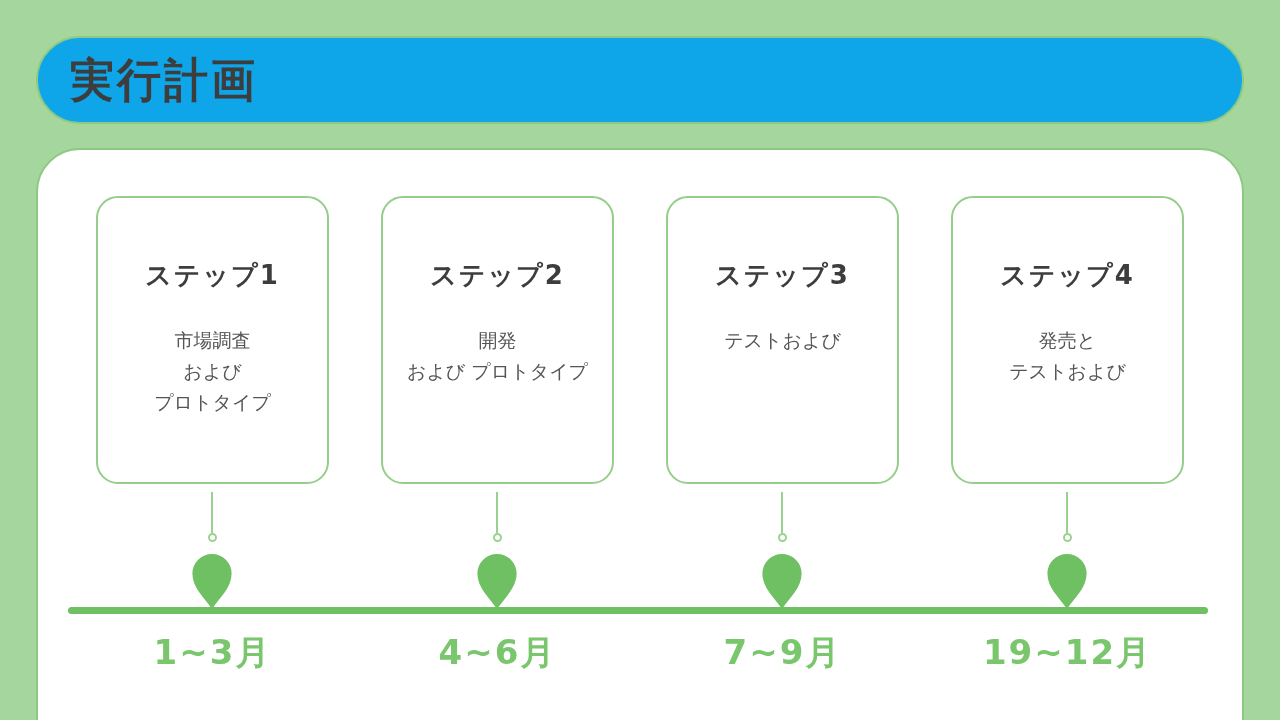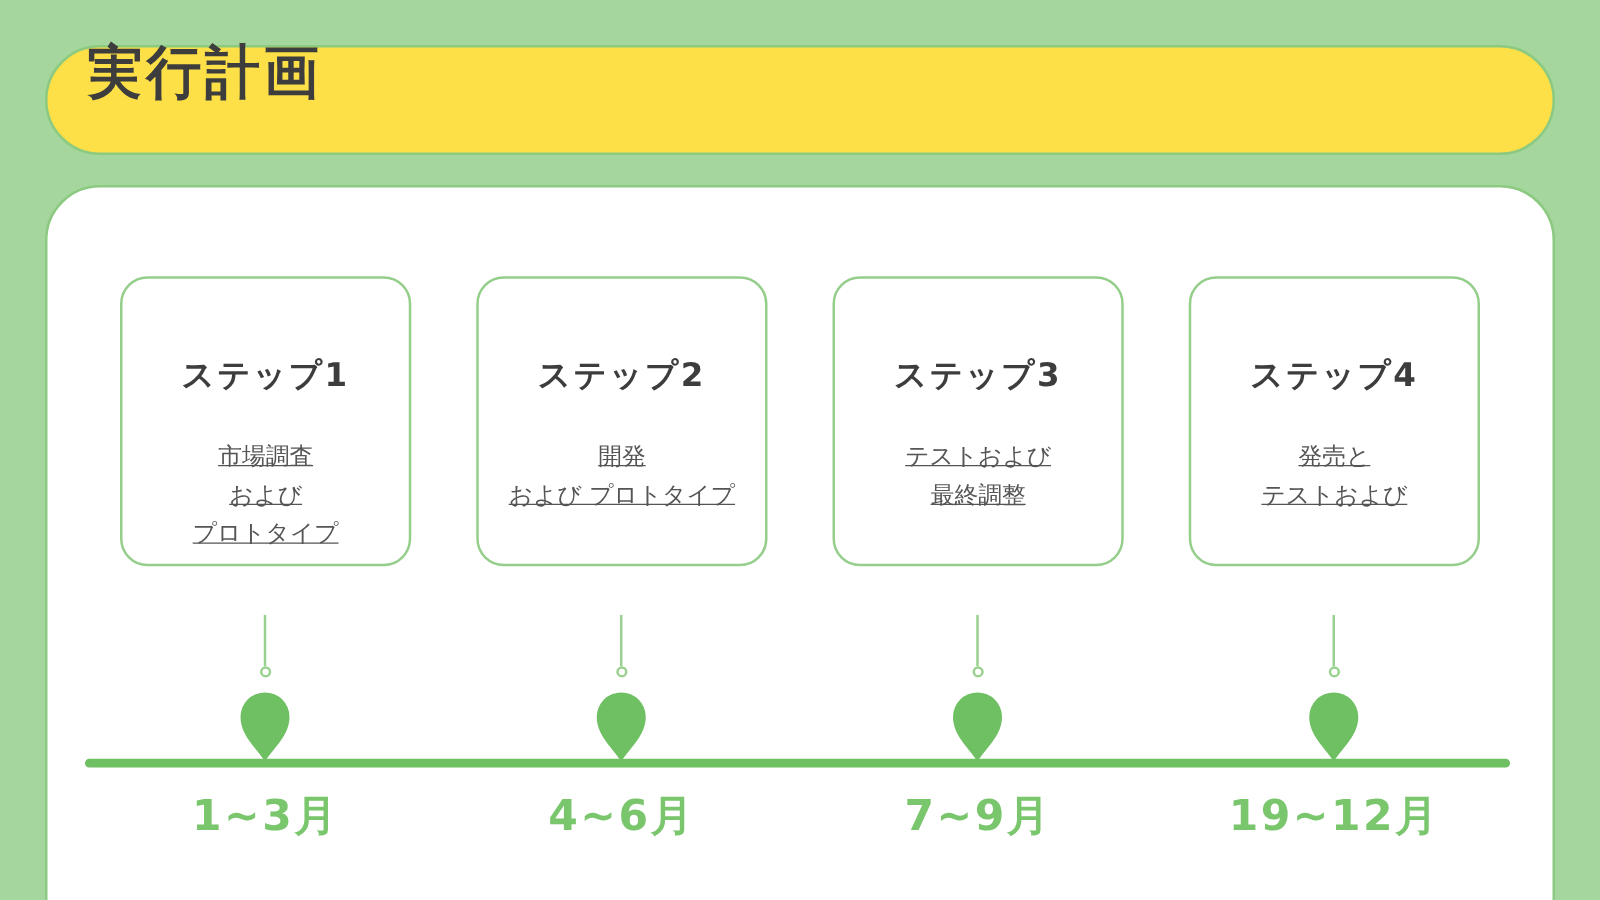--- a/index.html
+++ b/index.html
@@ -14,24 +14,25 @@
     background: #a5d69d;
     font-family: "DejaVu Sans", "Liberation Sans", sans-serif;
   }
   .header-bar {
     position: absolute;
     left: 36px;
     top: 36px;
     width: 1208px;
     height: 88px;
     box-sizing: border-box;
-    background: #fde047;
+    background: #0ea5e9;
     border: 2px solid #8cc981;
     border-radius: 44px;
     display: flex;
+    align-items: center;
     padding-left: 32px;
   }
   .slide-title {
     font-size: 44px;
     font-weight: 900;
     color: #3d3d3d;
     letter-spacing: 3px;
     line-height: 1;
     transform: scaleY(1.05);
   }
@@ -41,42 +42,41 @@
     top: 148px;
     width: 1208px;
     height: 640px;
     box-sizing: border-box;
     background: #ffffff;
     border: 2px solid #8cc981;
     border-radius: 44px;
   }
   .step-card {
     position: absolute;
-    top: 221px;
+    top: 196px;
     width: 233px;
-    height: 232px;
+    height: 288px;
     box-sizing: border-box;
     background: #ffffff;
     border: 2px solid #94ce8a;
     border-radius: 22px;
     text-align: center;
   }
   .step-card .card-title {
     margin-top: 60px;
     font-size: 26px;
     font-weight: 900;
     color: #3d3d3d;
     letter-spacing: 2px;
   }
   .step-card .card-body {
     margin-top: 32px;
     font-size: 19px;
     line-height: 31px;
     color: #555555;
-    text-decoration: underline;
   }
   .connector {
     position: absolute;
     top: 492px;
     width: 2px;
     height: 41px;
     background: #9ad190;
   }
   .connector-dot {
     position: absolute;
@@ -137,21 +137,20 @@
   <div class="card-body">
     <div>開発</div>
     <div>および プロトタイプ</div>
   </div>
 </div>
 
 <div class="step-card" style="left:666px">
   <div class="card-title">ステップ3</div>
   <div class="card-body">
     <div>テストおよび</div>
-    <div>最終調整</div>
   </div>
 </div>
 
 <div class="step-card" style="left:951px">
   <div class="card-title">ステップ4</div>
   <div class="card-body">
     <div>発売と</div>
     <div>テストおよび</div>
   </div>
 </div>

